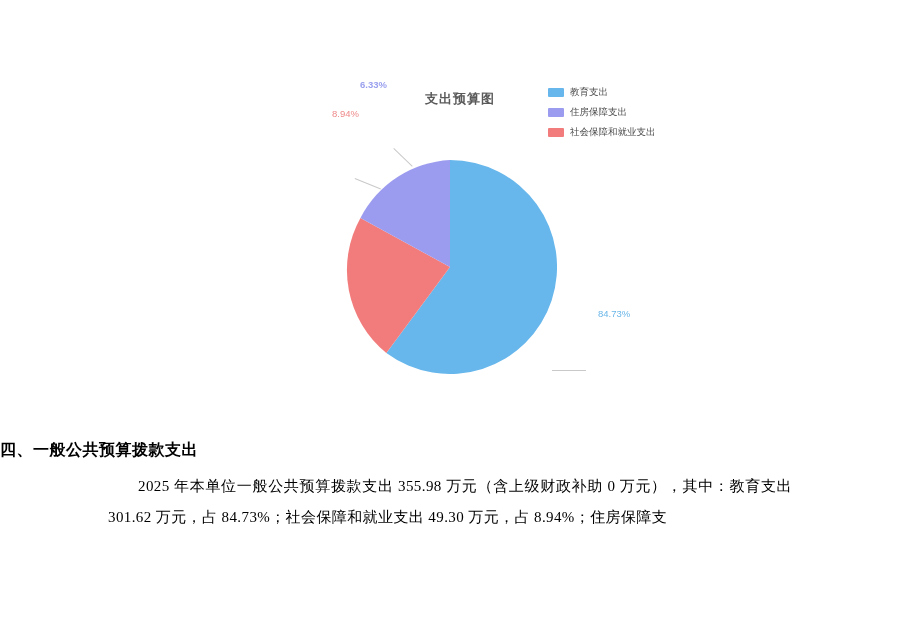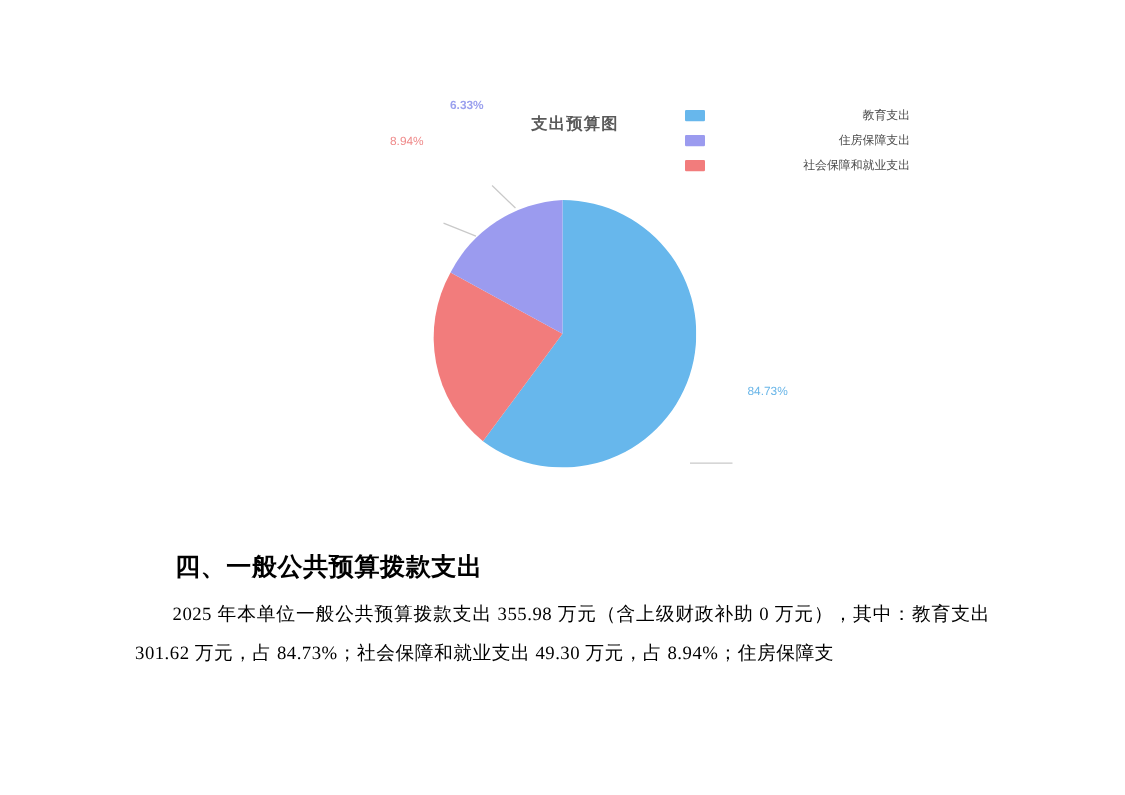--- a/index.html
+++ b/index.html
@@ -46,21 +46,20 @@
     position: absolute;
     left: 548px;
     top: 24px;
     width: 180px;
   }
   .legend-item {
     display: flex;
     align-items: center;
     height: 17px;
     margin-bottom: 3px;
-    justify-content: space-between;
   }
   .legend-swatch {
     width: 16px;
     height: 9px;
     border-radius: 1px;
     margin-right: 6px;
     flex: none;
   }
   .legend-label {
     font-family: "Liberation Sans", sans-serif;
@@ -85,21 +84,21 @@
     font-family: "Liberation Sans", sans-serif;
     font-size: 9.5px;
     white-space: nowrap;
   }
   .pct-0 { 
     left: 598px;
     top: 308px;
     color: #6ab6e8;
   }
   .pct-1 { 
-    left: 312px;
+    left: 332px;
     top: 108px;
     color: #ef8a8a;
   }
   .pct-2 { 
     left: 360px;
     top: 79px;
     color: #9aa0ee;
     font-weight: bold;
   }
   .leader {
@@ -111,23 +110,22 @@
 
   
   .doc-text {
     position: absolute;
     left: 0;
     top: 440px;
     width: 900px;
   }
   .heading {
     margin: 0 0 10px 0;
-    padding-left: 140px;
     font-family: "Liberation Sans", sans-serif;
-    font-size: 20px;
+    font-size: 16px;
     font-weight: bold;
     color: #000;
     letter-spacing: 0.5px;
   }
   .para {
     margin: 0;
     padding: 0 108px 0 108px;
     font-size: 15px;
     line-height: 31px;
     text-align: justify;

